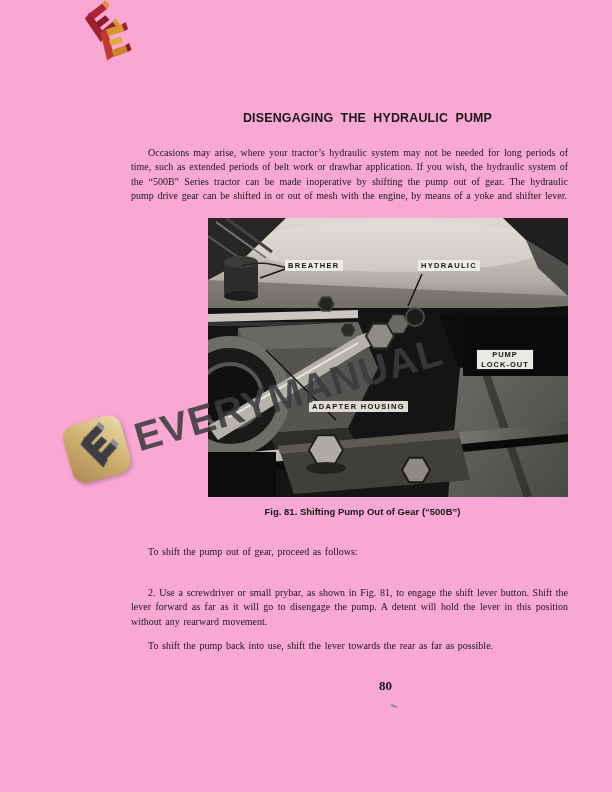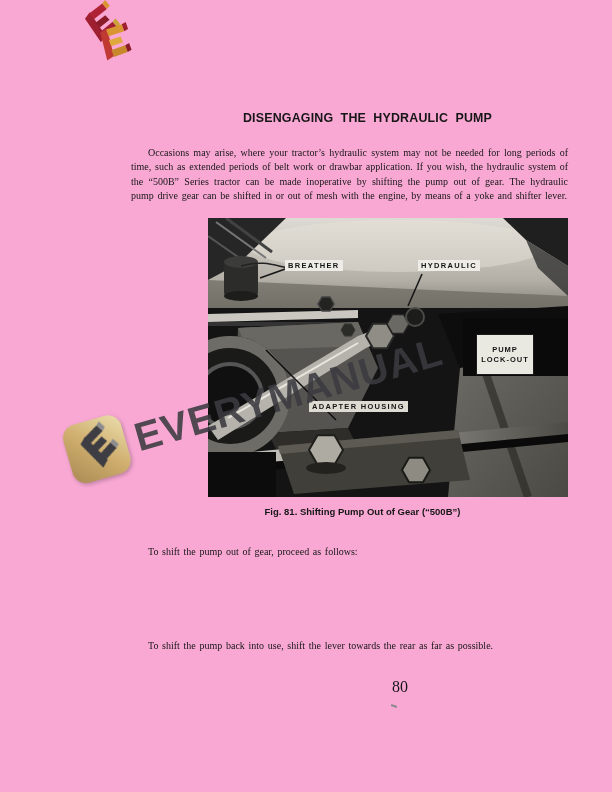--- a/index.html
+++ b/index.html
@@ -16,36 +16,36 @@
   .body-text {
     position:absolute; left:131px; width:437px; font-size:10px; line-height:14.35px;
     text-align:justify; text-indent:17px; word-spacing:1.2px;
   }
   #intro   { top:136px; }
   #proceed { top:535px;font-family:Liberation Serif, serif; }
   #step1   { top:556px; }
   #step2   { top:576px; }
   #closing { top:629px; }
   .pageno {
-    position:absolute; left:392px; top:678px; font-size:16px; font-weight:normal;
+    position:absolute; left:379px; top:678px; font-size:13px; font-weight:bold;
   }
   .speck { position:absolute; left:391px; top:705px; width:6px; height:2px;
     background:#8a8a8a; transform:rotate(18deg); }
 
   
   .photo { position:absolute; left:208px; top:218px; width:360px; height:279px; background:#111;border-radius:9px; }
   .photo > svg { position:absolute; left:0; top:0; }
   .chip {
     position:absolute; font-family:"Liberation Sans", sans-serif; font-weight:bold;
     font-size:7.5px; letter-spacing:1.3px; background:#edece6; color:#141414;
     padding:1px 3px; white-space:nowrap; line-height:9px;
   }
   .chip-lockout {
-    text-align:center; line-height:9.5px; border:1px solid #1c1c1c; padding:10px 4px;
-    letter-spacing:1px; background:#e9e8e1;
+    text-align:center; line-height:9.5px; border:1px solid #1c1c1c; padding:0 4px;
+    letter-spacing:1px; background:#e9e8e1;margin-top:15px;
   }
   .caption {
     position:absolute; top:506px; left:144px; width:437px; text-align:center;
     font-family:"Liberation Sans", sans-serif; font-weight:bold; font-size:9.8px;
     transform:scaleX(.97); white-space:nowrap;
   }
 
   
   .watermark {
     position:absolute; left:58px; top:426px; height:66px; display:flex; align-items:center;
@@ -166,20 +166,21 @@
     <span class="chip chip-lockout" style="left:268px; top:116px; min-width:48px;">
       <span style="display:block;">PUMP</span>
       <span style="display:block;">LOCK-OUT</span>
     </span>
     <span class="chip" style="left:101px; top:183px; background:#dddbd2;">ADAPTER HOUSING</span>
   </figure>
 
   <div class="caption">Fig. 81.  Shifting Pump Out of Gear (“500B”)</div>
 
   <p class="body-text" id="proceed">To shift the pump out of gear, proceed as follows:</p>
+  <p class="body-text" id="step2">2. Use a screwdriver or small prybar, as shown in Fig. 81, to engage the shift lever button. Shift the lever forward as far as it will go to disengage the pump. A detent will hold the lever in this position without any rearward movement.</p>
   <p class="body-text" id="closing">To shift the pump back into use, shift the lever towards the rear as far as possible.</p>
 
   <div class="pageno">80</div>
   <div class="speck"></div>
 
   <div class="watermark">
     <svg class="wm-logo" width="62" height="62" viewBox="0 0 62 62">
       <defs>
         <linearGradient id="gGrad" x1="1" y1="0" x2="0" y2="1">
           <stop offset="0" stop-color="#ecdfae"></stop>

